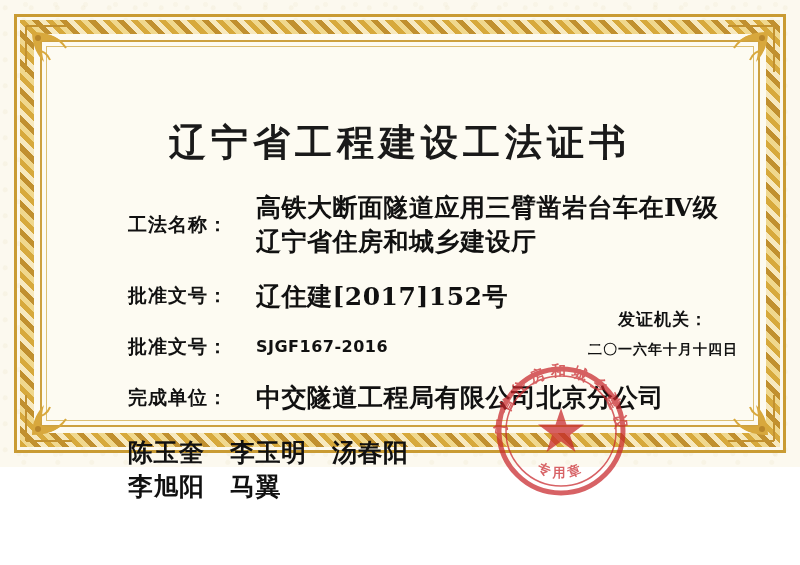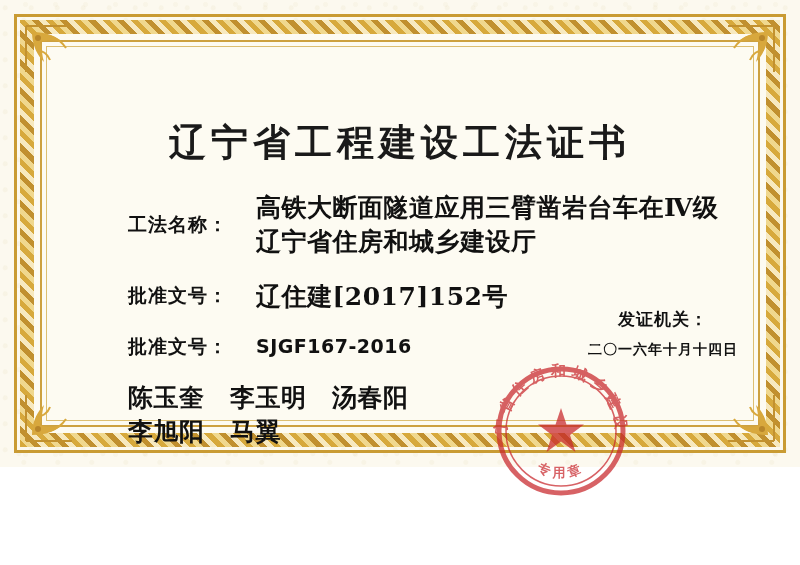--- a/index.html
+++ b/index.html
@@ -145,21 +145,21 @@
     font-weight: bold;
     color: #111;
     letter-spacing: 0.5px;
     line-height: 1.35;
   }
   .field-value .line2 {
     display: block;
   }
   .value-small {
     font-family: "DejaVu Sans", "Liberation Sans", sans-serif;
-    font-size: 19px;
+    font-size: 16px;
     font-weight: bold;
     letter-spacing: 0.5px;
   }
 
   
   .issuer {
     position: absolute;
     right: 6px;
     bottom: 52px;
     text-align: center;
@@ -256,20 +256,24 @@
       <div class="field-row">
         <div class="field-label">批准文号：</div>
         <div class="field-value">辽住建[2017]152号</div>
       </div>
 
       <div class="field-row">
         <div class="field-label">批准文号：</div>
         <div class="field-value value-small">SJGF167-2016</div>
       </div>
 
+      <div class="field-row">
+        <div class="field-label">完成单位：</div>
+        <div class="field-value">中交隧道工程局有限公司北京分公司</div>
+      </div>
 
       <div class="field-row">
         <div class="field-value">
           <span>陈玉奎　李玉明　汤春阳</span>
           <span class="line2">李旭阳　马翼</span>
         </div>
       </div>
 
     </div>
 

